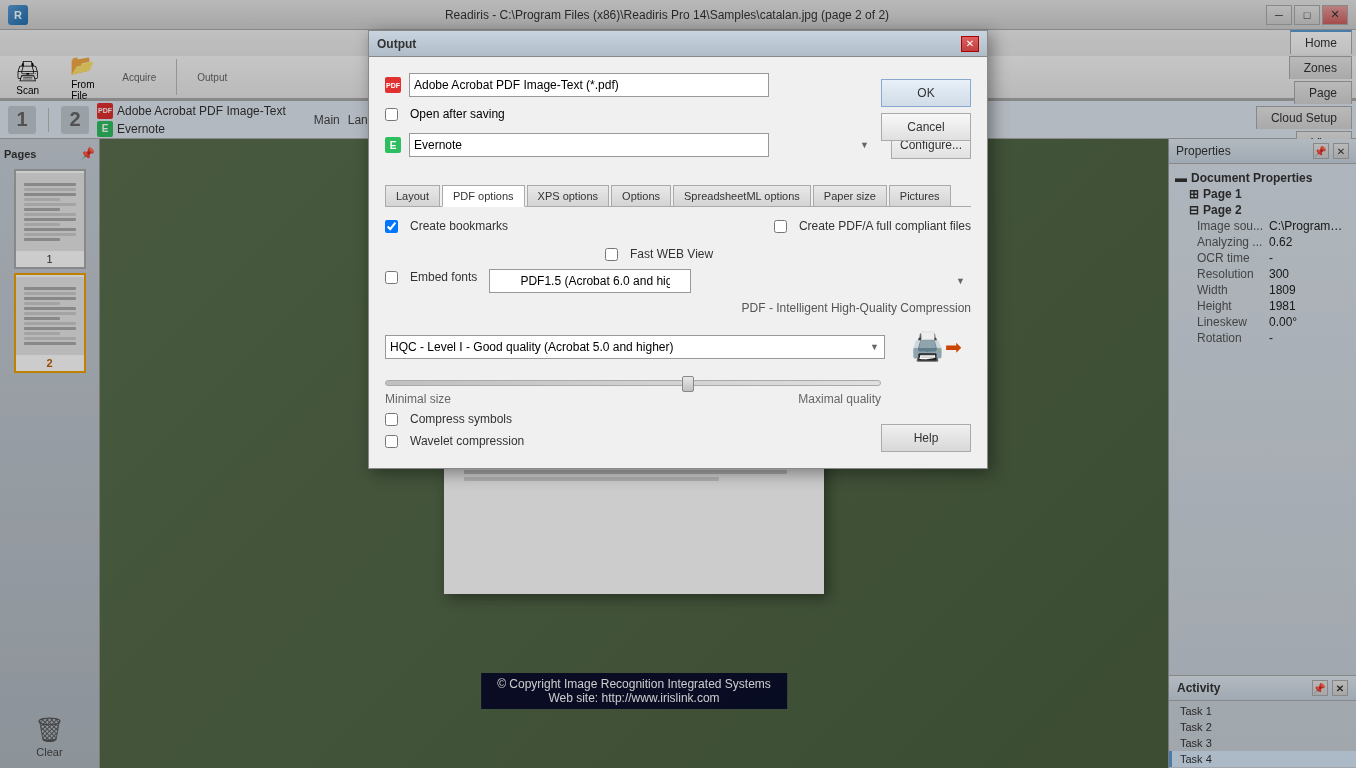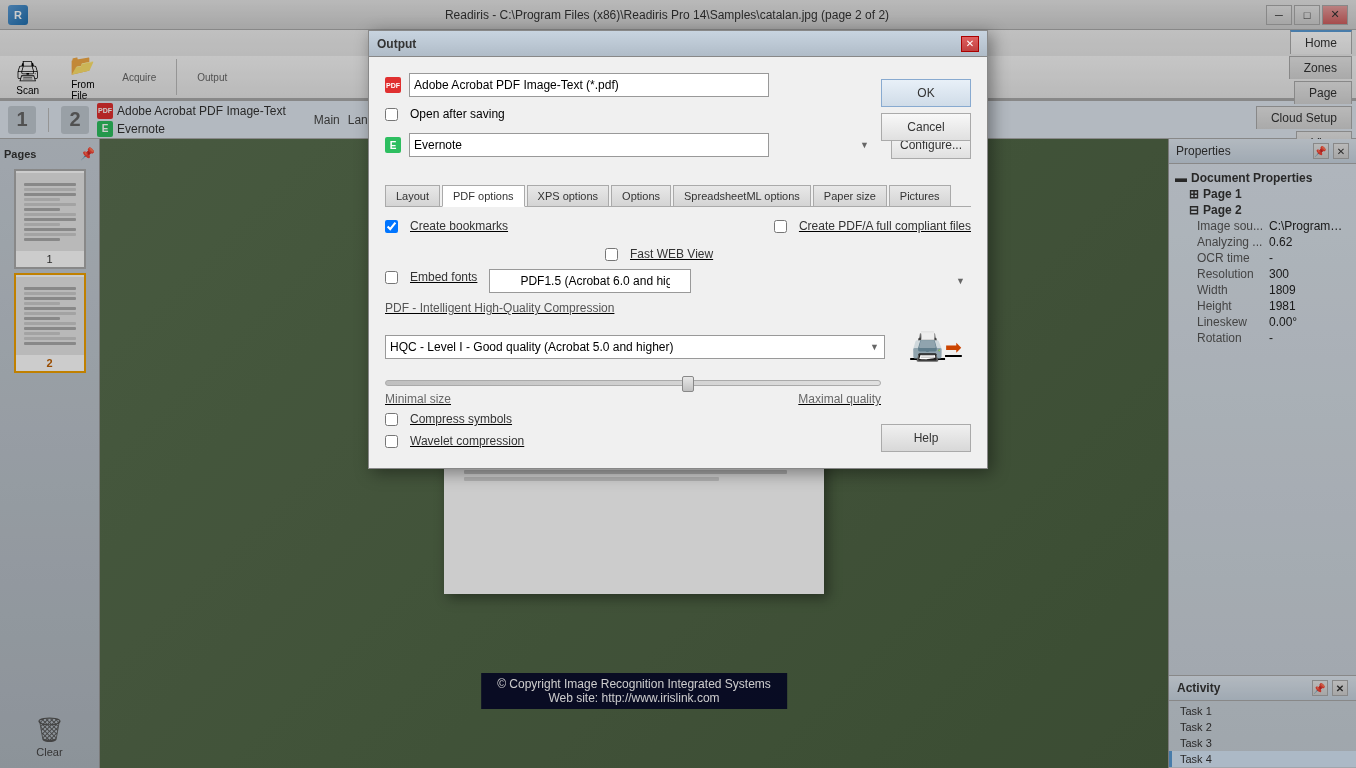--- a/index.html
+++ b/index.html
@@ -341,21 +341,20 @@
     }
     .dialog-tab.active {
       background: white;
       border-bottom: 1px solid white;
       margin-bottom: -1px;
     }
 
     .dialog-tab-content {
       padding: 12px 16px;
       min-height: 240px;
-      text-decoration: underline;
     }
 
     .tab-row { display: flex; align-items: center; gap: 8px; margin-bottom: 8px; }
     .tab-checkbox { margin-right: 4px; }
     .tab-label { font-size: 12px; color: #333; }
     .tab-select-wrapper { position: relative; }
     .tab-select-wrapper::after {
       content: '▼';
       position: absolute;
       right: 6px; top: 50%; transform: translateY(-50%);
@@ -364,21 +363,21 @@
     .tab-select {
       height: 24px;
       border: 1px solid #999;
       background: white;
       padding: 0 20px 0 4px;
       appearance: none;
       cursor: pointer;
       font-size: 12px;
       min-width: 200px;
     }
-    .compression-label { font-size: 12px; color: #555; margin-bottom: 4px; }
+    .compression-label { font-size: 12px; color: #555; margin-bottom: 4px; text-align: right; }
     .compression-select-wrapper { position: relative; display: inline-block; width: 100%; }
     .compression-select-wrapper::after {
       content: '▼';
       position: absolute;
       right: 6px; top: 50%; transform: translateY(-50%);
       font-size: 9px; color: #666; pointer-events: none;
     }
     .compression-select {
       width: 100%;
       height: 24px;

